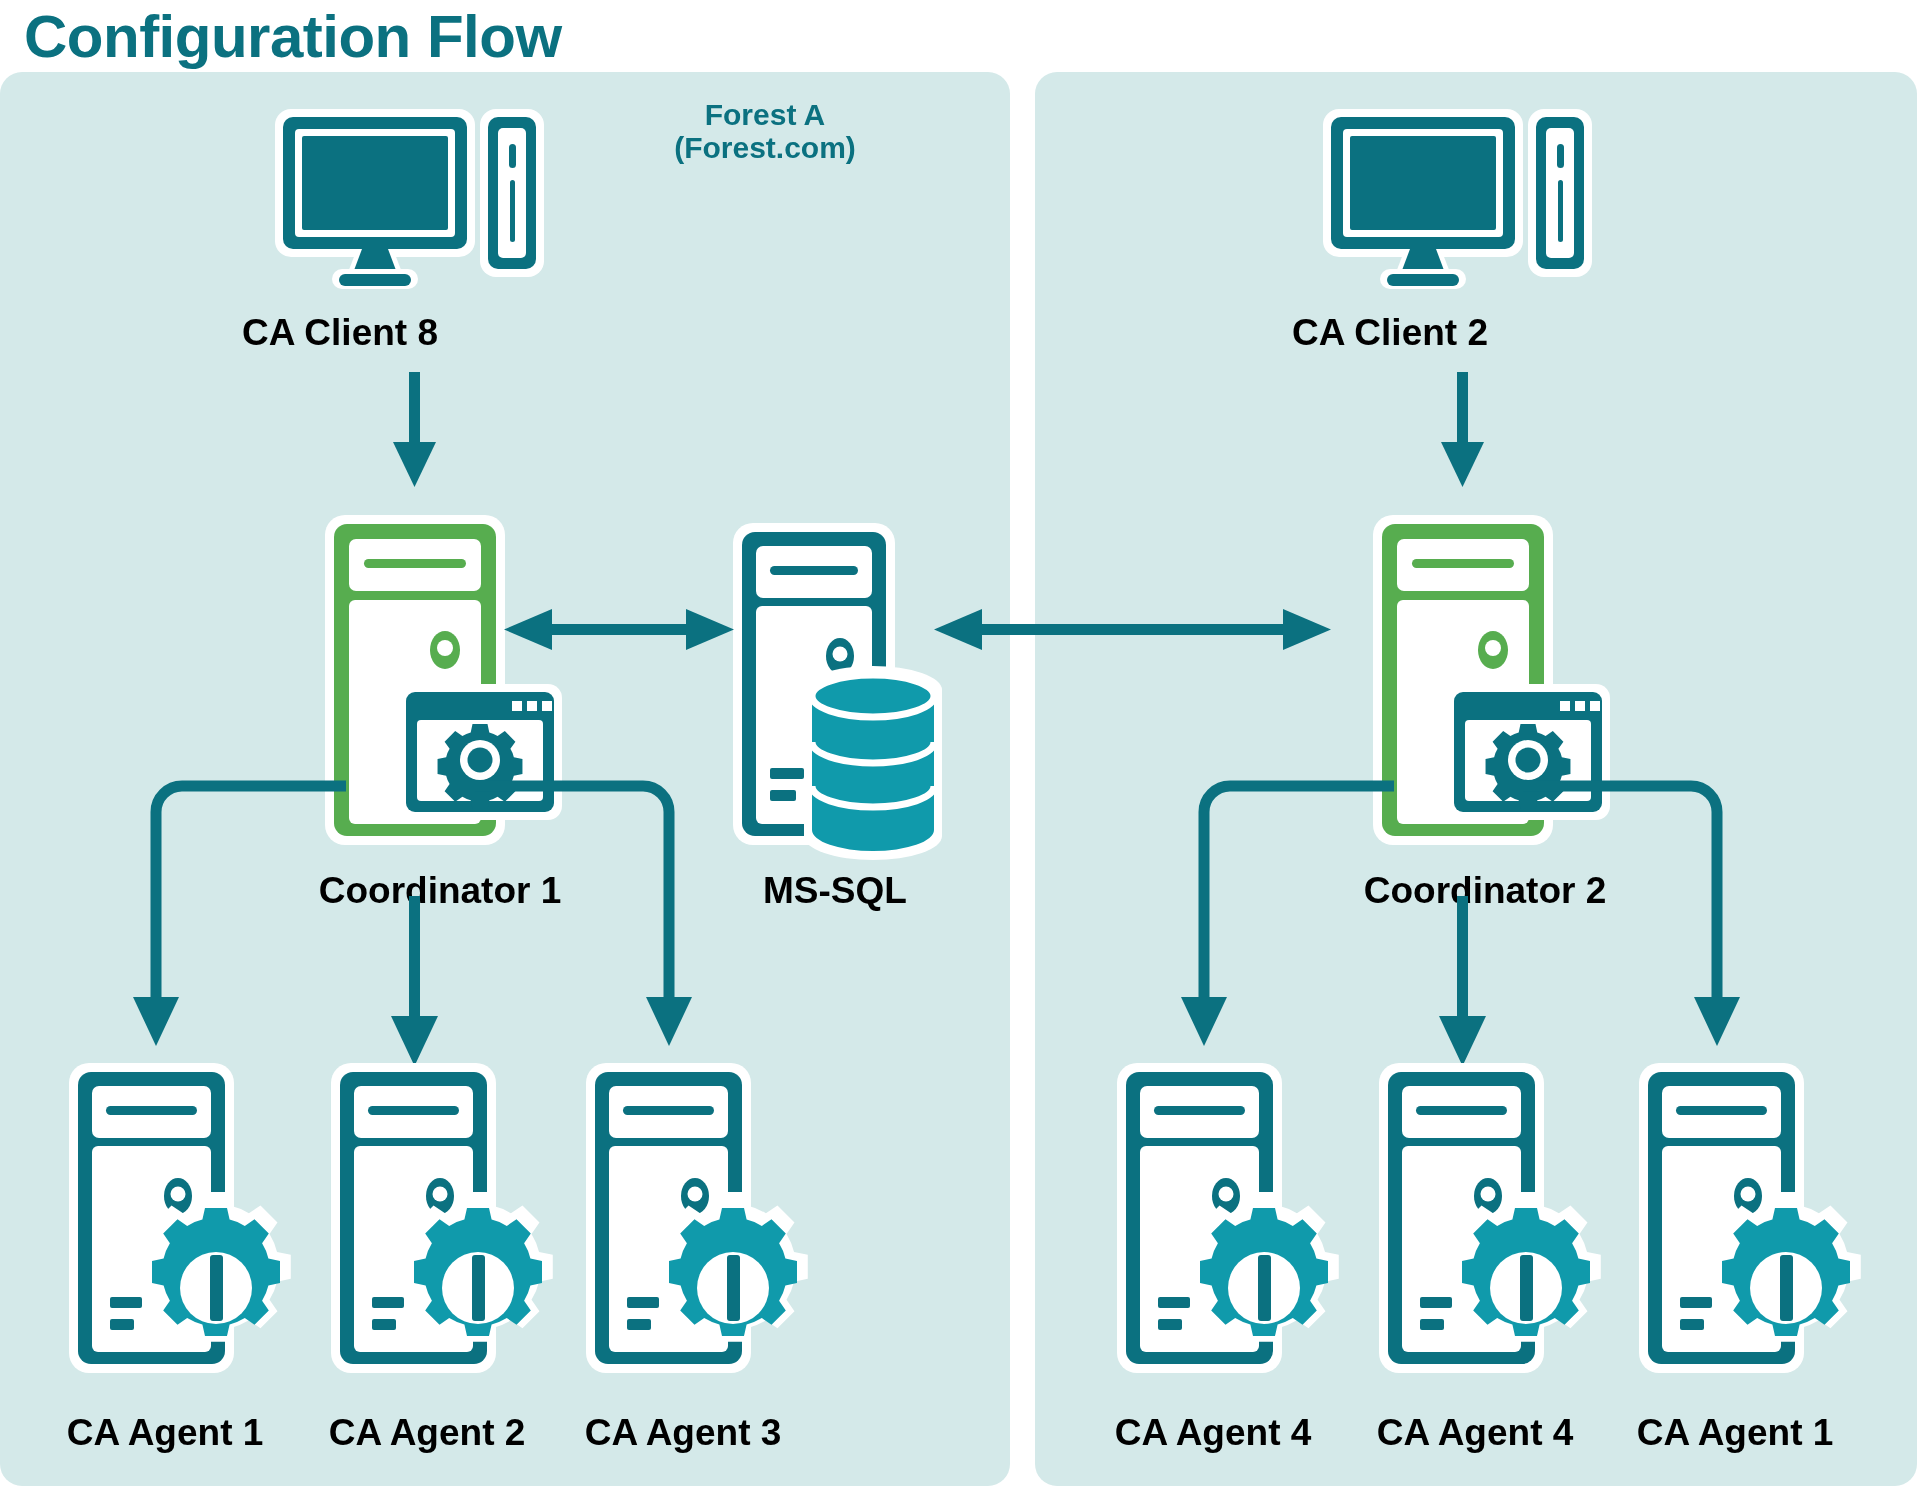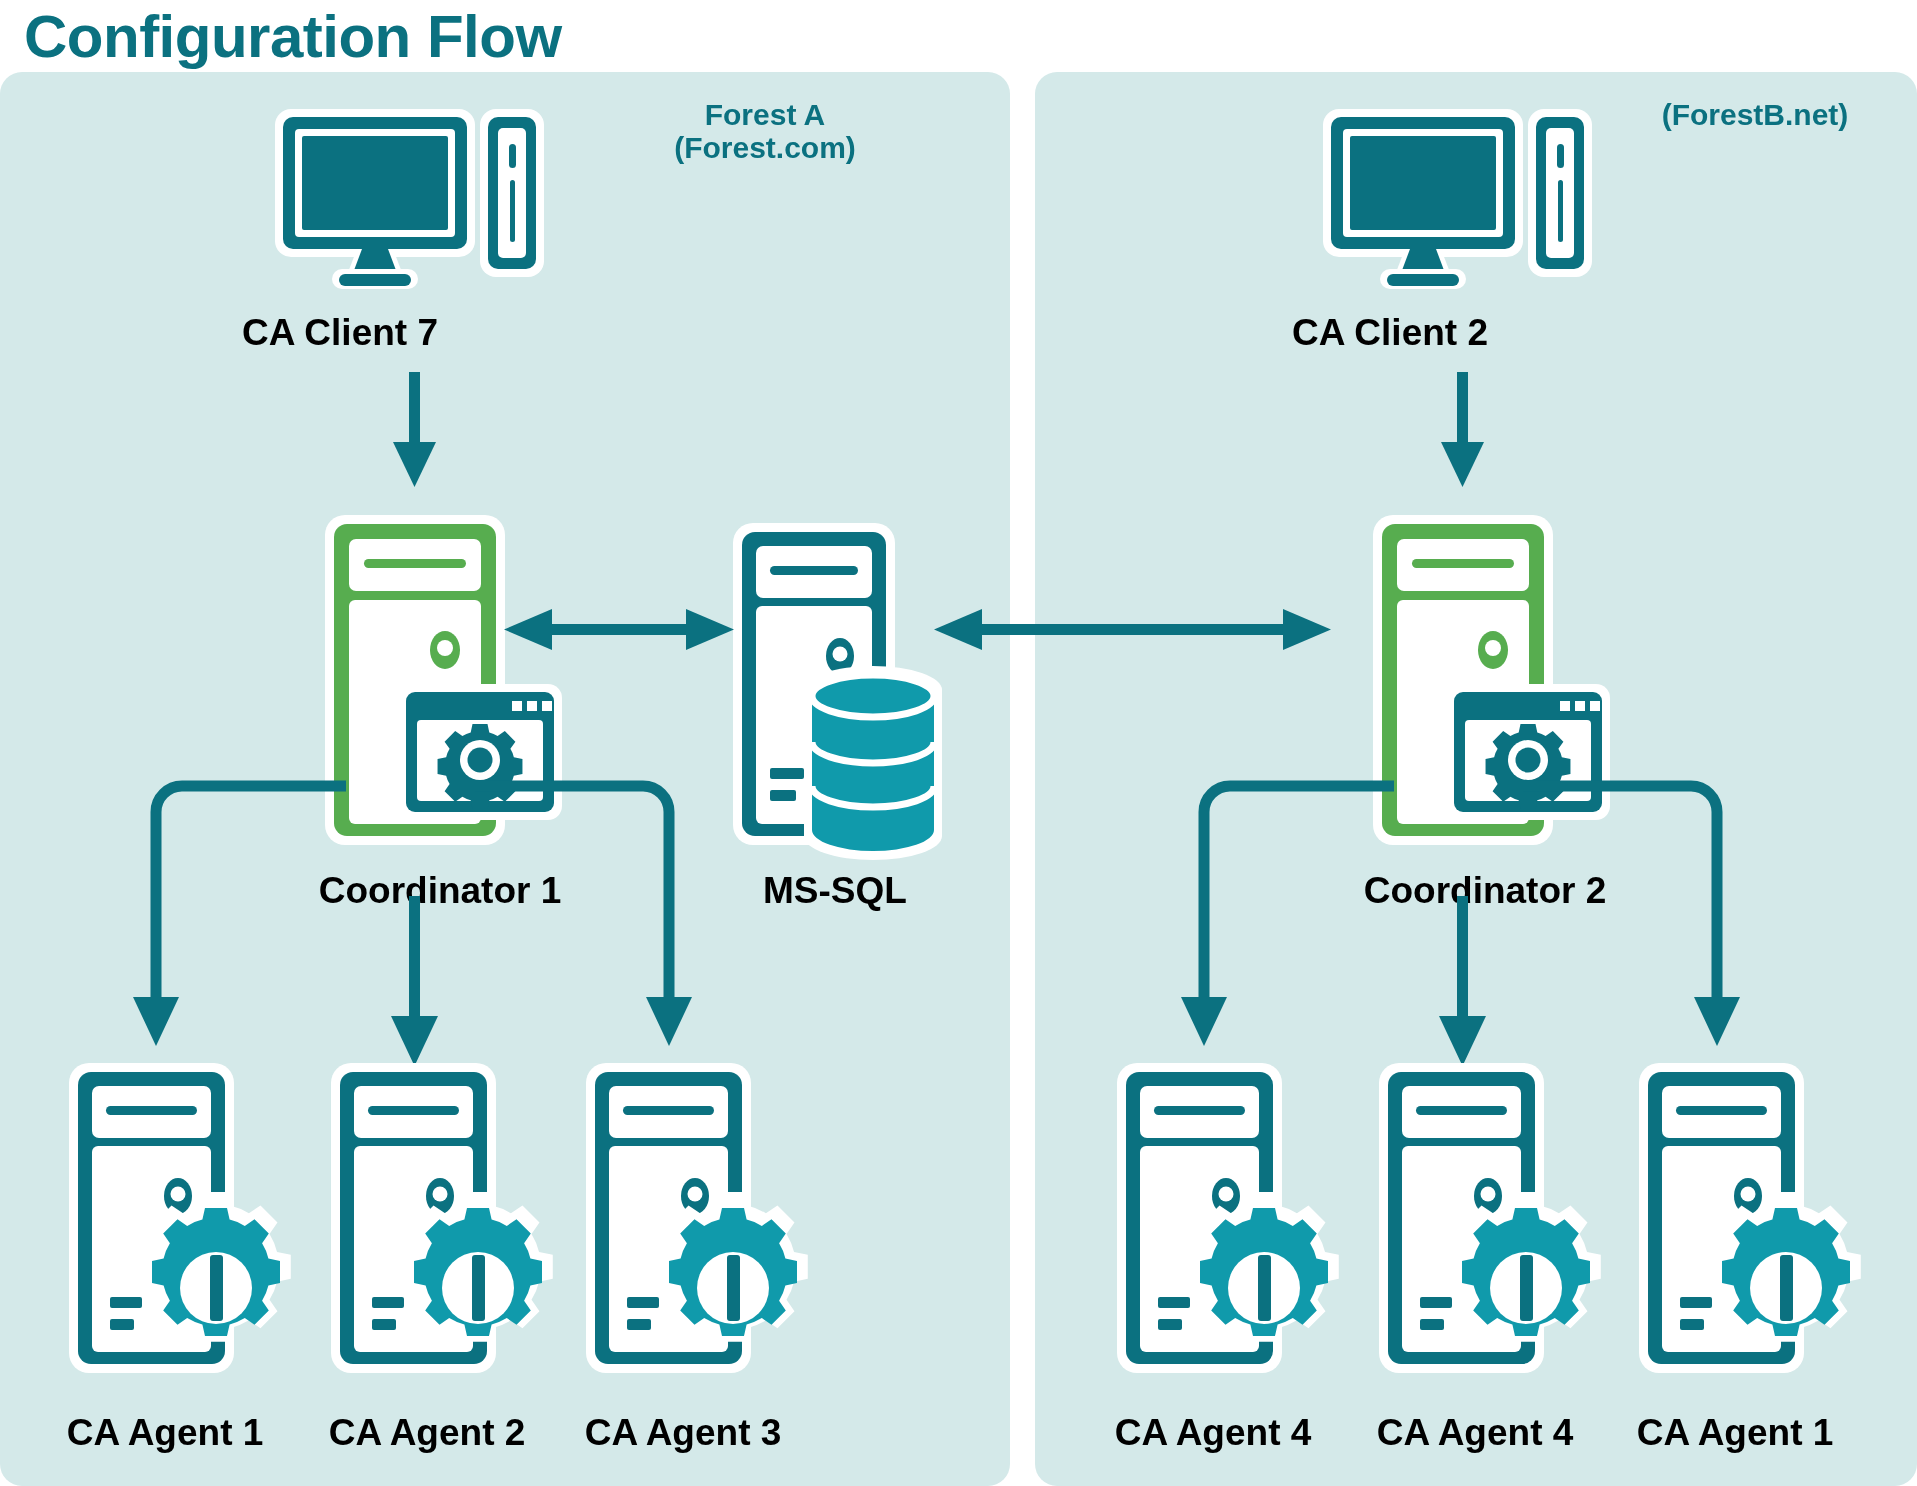--- a/index.html
+++ b/index.html
@@ -48,21 +48,20 @@
 <div id="title">Configuration Flow</div>
 
 <div class="panel" id="panel-a"></div>
 <div class="panel" id="panel-b"></div>
 
 <div class="forest-label" id="forest-a-label">
   <div>Forest A</div>
   <div>(Forest.com)</div>
 </div>
 <div class="forest-label" id="forest-b-label">
-  <div>(ForestB.net)</div>
 </div>
 
 <div class="icon" style="left:272px;top:106px;">
   <svg width="275" height="185" viewBox="0 0 275 185">
 
     <rect x="3" y="3" width="200" height="148" rx="16" fill="#ffffff"></rect>
     <rect x="11" y="11" width="184" height="132" rx="10" fill="#0b7180"></rect>
     <rect x="23" y="23" width="160" height="108" rx="4" fill="#ffffff"></rect>
     <rect x="30" y="30" width="146" height="94" rx="2" fill="#0b7180"></rect>
 
@@ -71,21 +70,21 @@
     <rect x="60" y="163" width="86" height="20" rx="10" fill="#ffffff"></rect>
     <rect x="67" y="168" width="72" height="12" rx="6" fill="#0b7180"></rect>
 
     <rect x="208" y="3" width="64" height="168" rx="16" fill="#ffffff"></rect>
     <rect x="216" y="11" width="48" height="152" rx="10" fill="#0b7180"></rect>
     <rect x="226" y="22" width="28" height="130" rx="5" fill="#ffffff"></rect>
     <rect x="237" y="38" width="7" height="24" rx="3.5" fill="#0b7180"></rect>
     <rect x="238" y="74" width="5" height="62" rx="2.5" fill="#0b7180"></rect>
   </svg>
 </div>
-<div class="node-label" style="left:180px;top:312px;width:320px;">CA Client 7</div>
+<div class="node-label" style="left:180px;top:312px;width:320px;">CA Client 8</div>
 
 <div class="conn" style="left:385px;top:372px;">
   <svg width="60" height="120" viewBox="0 0 60 120">
     <rect x="24" y="0" width="11" height="78" fill="#0b7180"></rect>
     <path d="M8 70 h43 l-21.5 45 z" fill="#0b7180"></path>
   </svg>
 </div>
 
 <div class="icon" style="left:322px;top:512px;">
   <svg width="240" height="330" viewBox="0 0 240 330">

